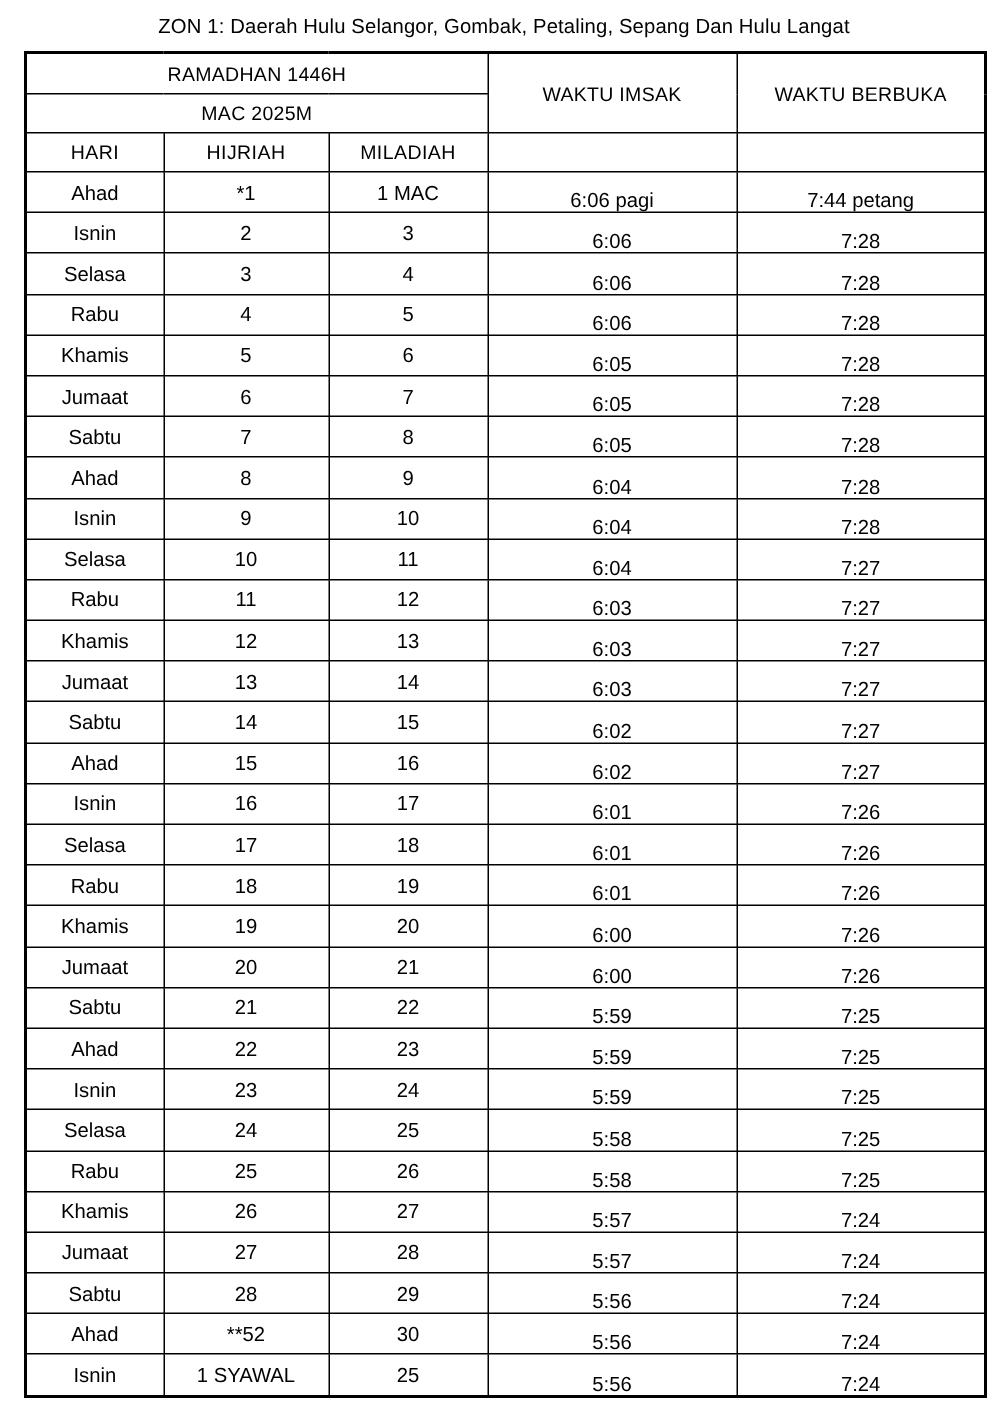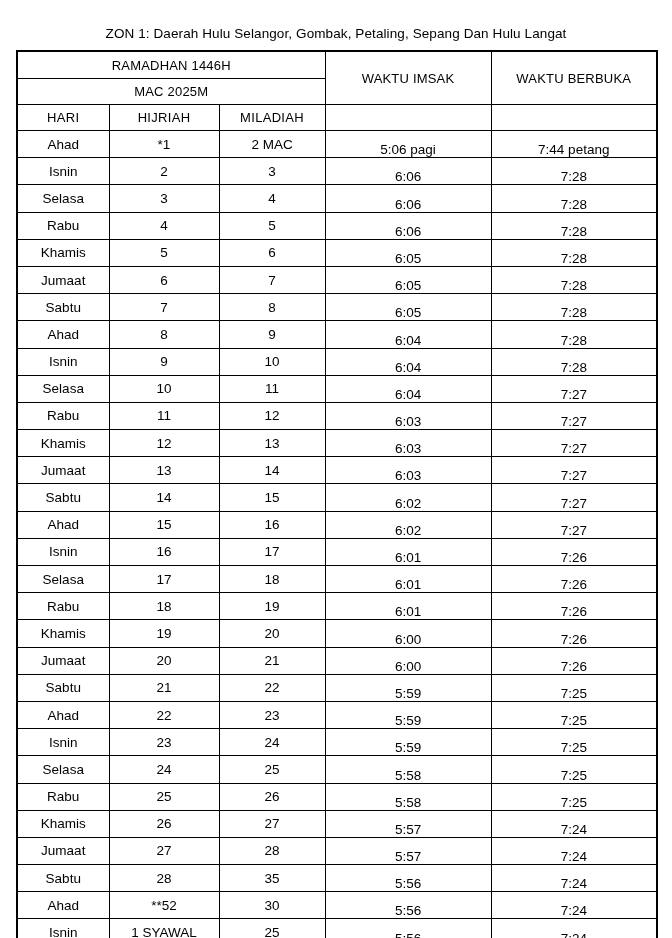--- a/index.html
+++ b/index.html
@@ -12,21 +12,21 @@
     background: #ffffff;
     font-family: "Liberation Sans", sans-serif;
     color: #000000;
     overflow: hidden;
   }
   .page {
     width: 672px;
     height: 938px;
     position: relative;
     box-sizing: border-box;
-    padding: 16px 16px;
+    padding: 0 16px;
   }
   .zone-title {
     font-size: 13.5px;
     text-align: center;
     padding: 10px 0 9px 0;
     letter-spacing: 0.1px;
     white-space: nowrap;
   }
   table.cal {
     width: 640px;
@@ -116,22 +116,22 @@
       <tr>
         <td class="hdr-col">HARI</td>
         <td class="hdr-col">HIJRIAH</td>
         <td class="hdr-col">MILADIAH</td>
         <td class="blank-cell"></td>
         <td class="blank-cell"></td>
       </tr>
     <tr class="datarow">
           <td class="daycell">Ahad</td>
           <td class="hijcell">*1</td>
-          <td class="milcell">2 MAC</td>
-          <td class="time">5:06 pagi</td>
+          <td class="milcell">1 MAC</td>
+          <td class="time">6:06 pagi</td>
           <td class="time">7:44 petang</td>
         </tr>
         <tr class="datarow">
           <td class="daycell">Isnin</td>
           <td class="hijcell">2</td>
           <td class="milcell">3</td>
           <td class="time">6:06</td>
           <td class="time">7:28</td>
         </tr>
         <tr class="datarow">
@@ -305,21 +305,21 @@
         <tr class="datarow">
           <td class="daycell">Jumaat</td>
           <td class="hijcell">27</td>
           <td class="milcell">28</td>
           <td class="time">5:57</td>
           <td class="time">7:24</td>
         </tr>
         <tr class="datarow">
           <td class="daycell">Sabtu</td>
           <td class="hijcell">28</td>
-          <td class="milcell">35</td>
+          <td class="milcell">29</td>
           <td class="time">5:56</td>
           <td class="time">7:24</td>
         </tr>
         <tr class="datarow">
           <td class="daycell">Ahad</td>
           <td class="hijcell">**52</td>
           <td class="milcell">30</td>
           <td class="time">5:56</td>
           <td class="time">7:24</td>
         </tr>

